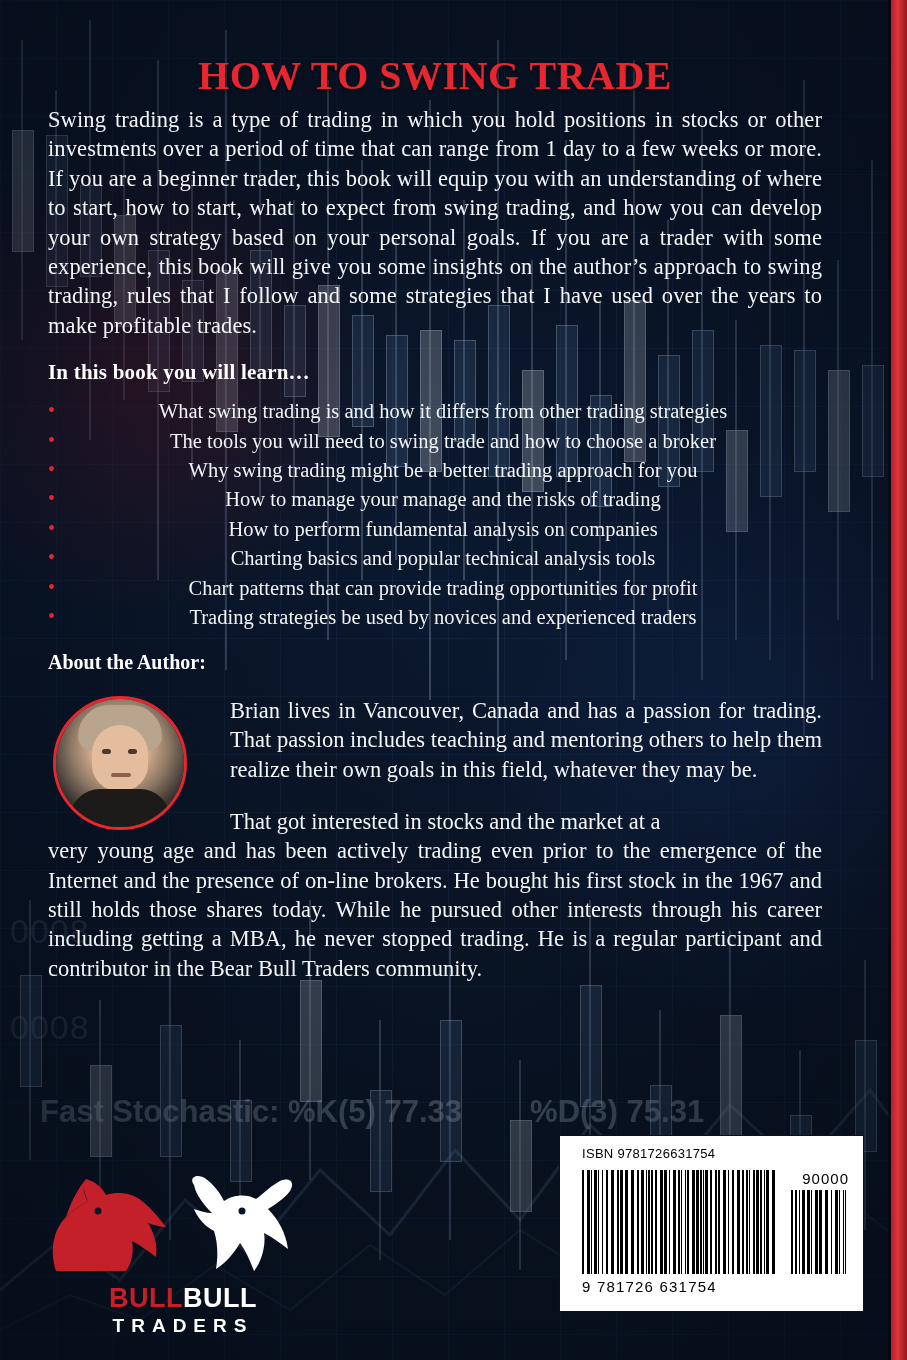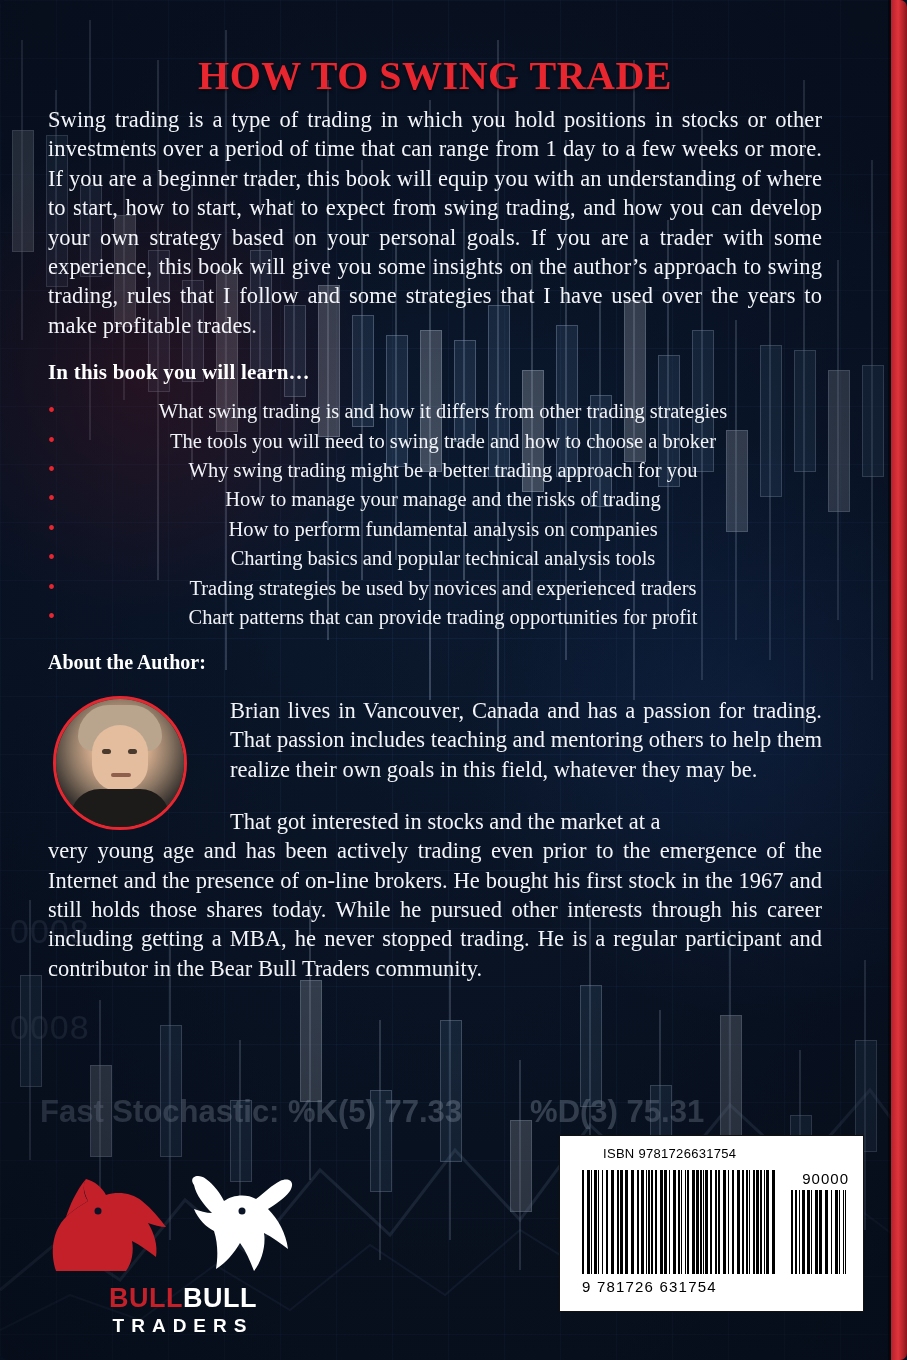--- a/index.html
+++ b/index.html
@@ -14,21 +14,20 @@
     font-family: "Liberation Serif", serif;
   }
 
   .cover {
     position: relative;
     width: 907px;
     height: 1360px;
     background:
       linear-gradient(180deg, #0a1426 0%, #0b1a31 35%, #0a1628 70%, #0a1422 100%);
     overflow: hidden;
-    border-radius: 7px;
   }
 
   
   .bg-layer {
     position: absolute;
     inset: 0;
     overflow: hidden;
   }
   .grid-v, .grid-h {
     position: absolute;
@@ -339,21 +338,20 @@
     border: 1px solid #111;
   }
   .isbn-text {
     position: absolute;
     left: 22px;
     top: 10px;
     font-family: "Liberation Sans", sans-serif;
     font-size: 13px;
     color: #000;
     letter-spacing: 0.3px;
-    margin-left: 21px;
   }
   .isbn-5 {
     position: absolute;
     right: 14px;
     top: 34px;
     font-family: "Liberation Sans", sans-serif;
     font-size: 15px;
     color: #000;
     letter-spacing: 1px;
   }
@@ -623,22 +621,22 @@
 
     <div class="subhead">In this book you will learn…</div>
 
     <ul class="bullets" id="bullet-list">
         <li>What swing trading is and how it differs from other trading strategies</li>
         <li>The tools you will need to swing trade and how to choose a broker</li>
         <li>Why swing trading might be a better trading approach for you</li>
         <li>How to manage your manage and the risks of trading</li>
         <li>How to perform fundamental analysis on companies</li>
         <li>Charting basics and popular technical analysis tools</li>
+        <li>Chart patterns that can provide trading opportunities for profit</li>
         <li>Trading strategies be used by novices and experienced traders</li>
-        <li>Chart patterns that can provide trading opportunities for profit</li>
       </ul>
 
     <div class="about-head">About the Author:</div>
 
     <div class="author-block">
       <div class="avatar">
         <div class="photo"></div>
         <div class="hair"></div>
         <div class="face"></div>
         <div class="eye-l"></div>

